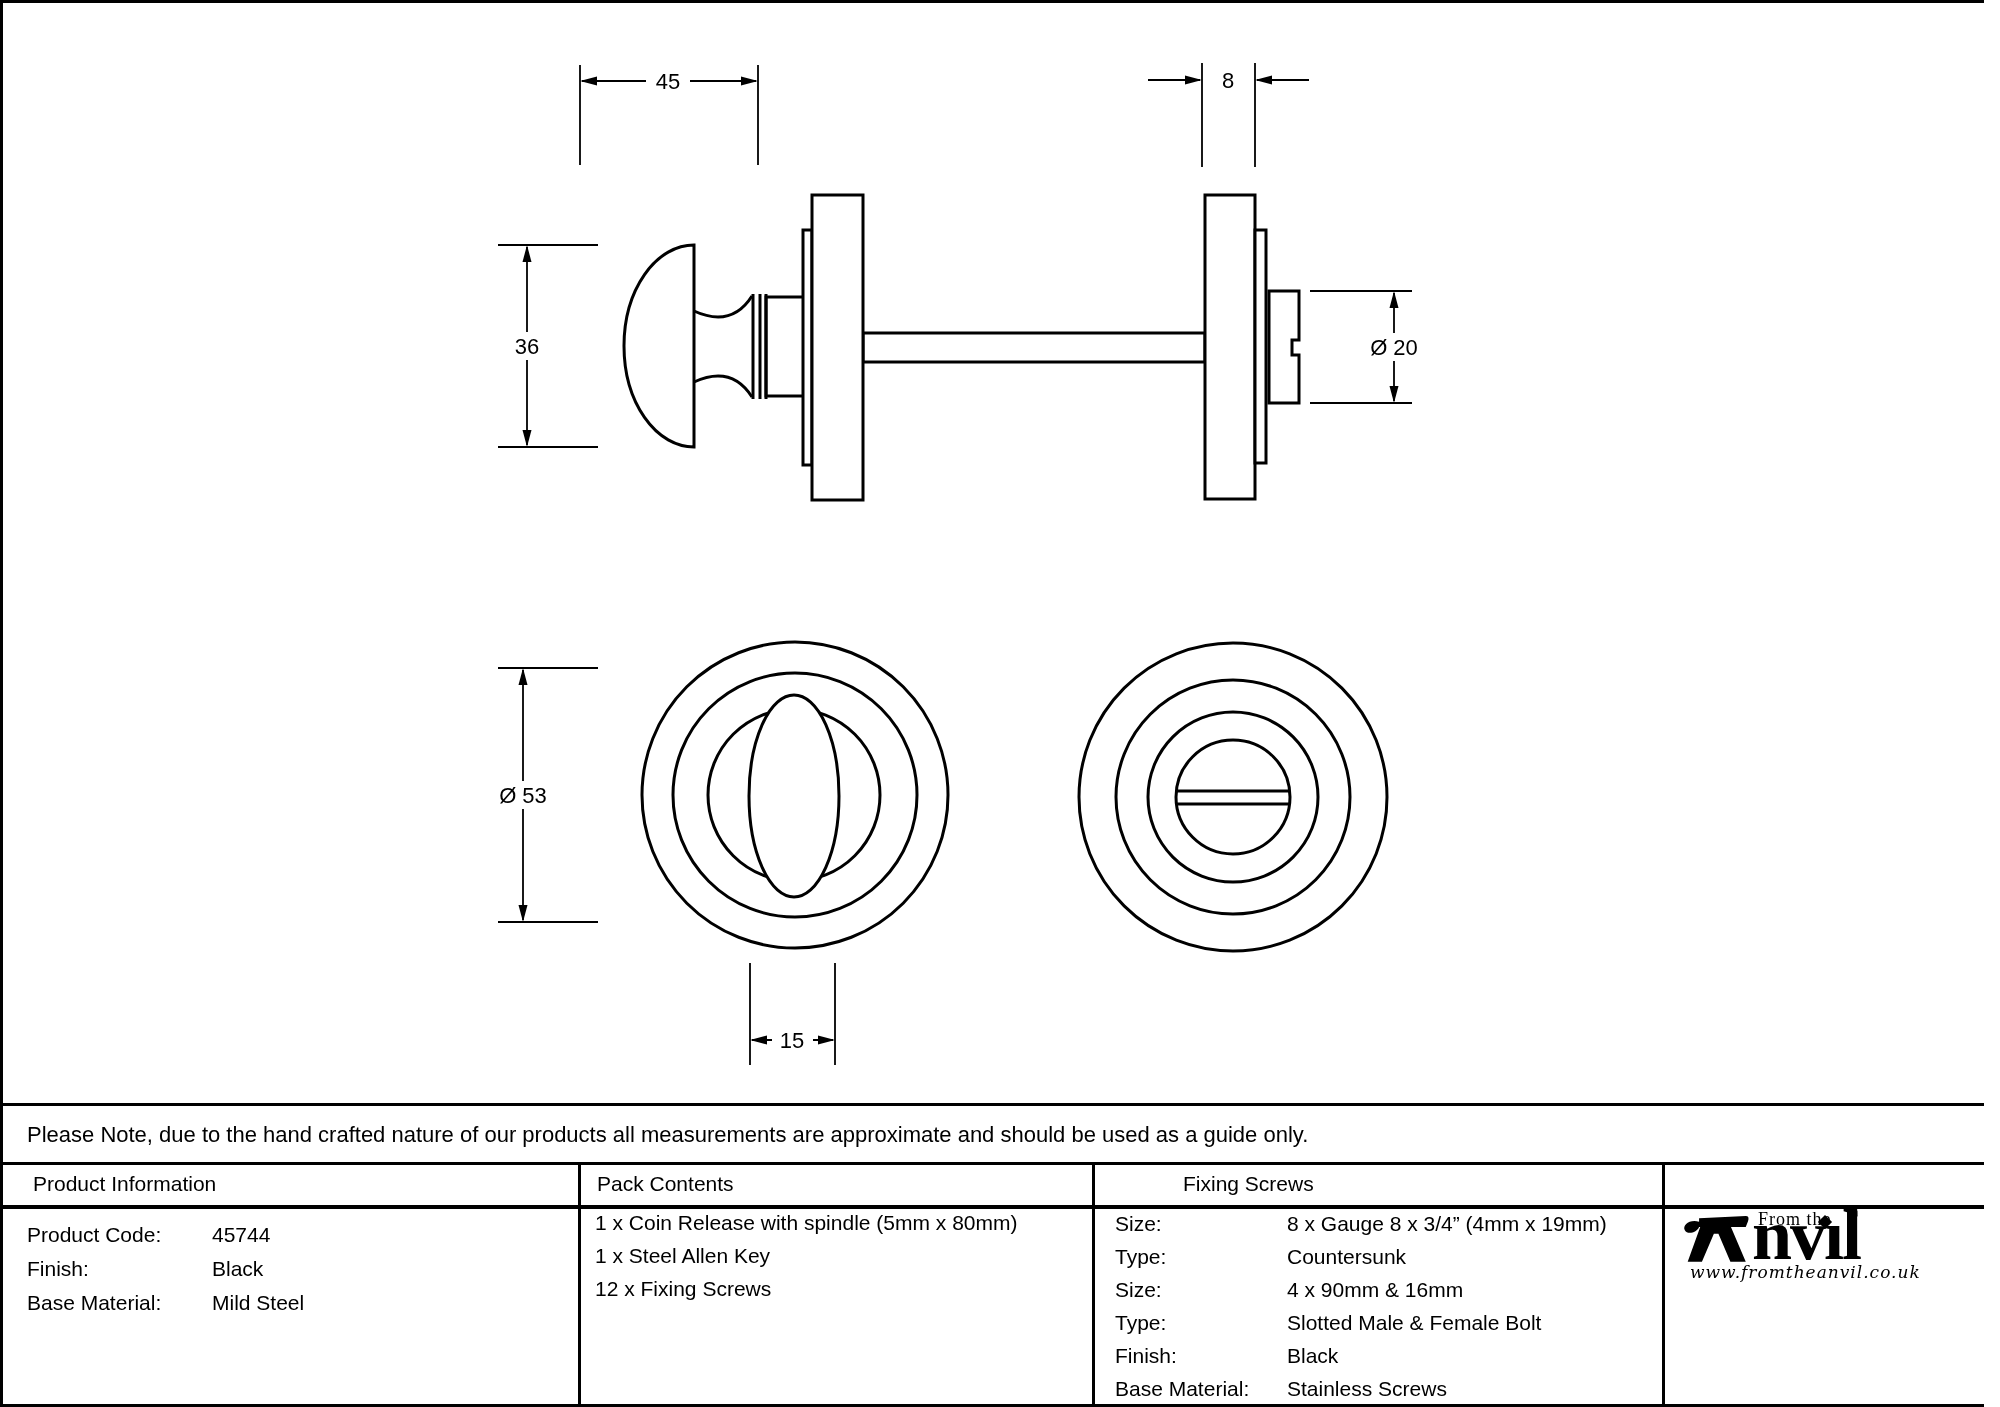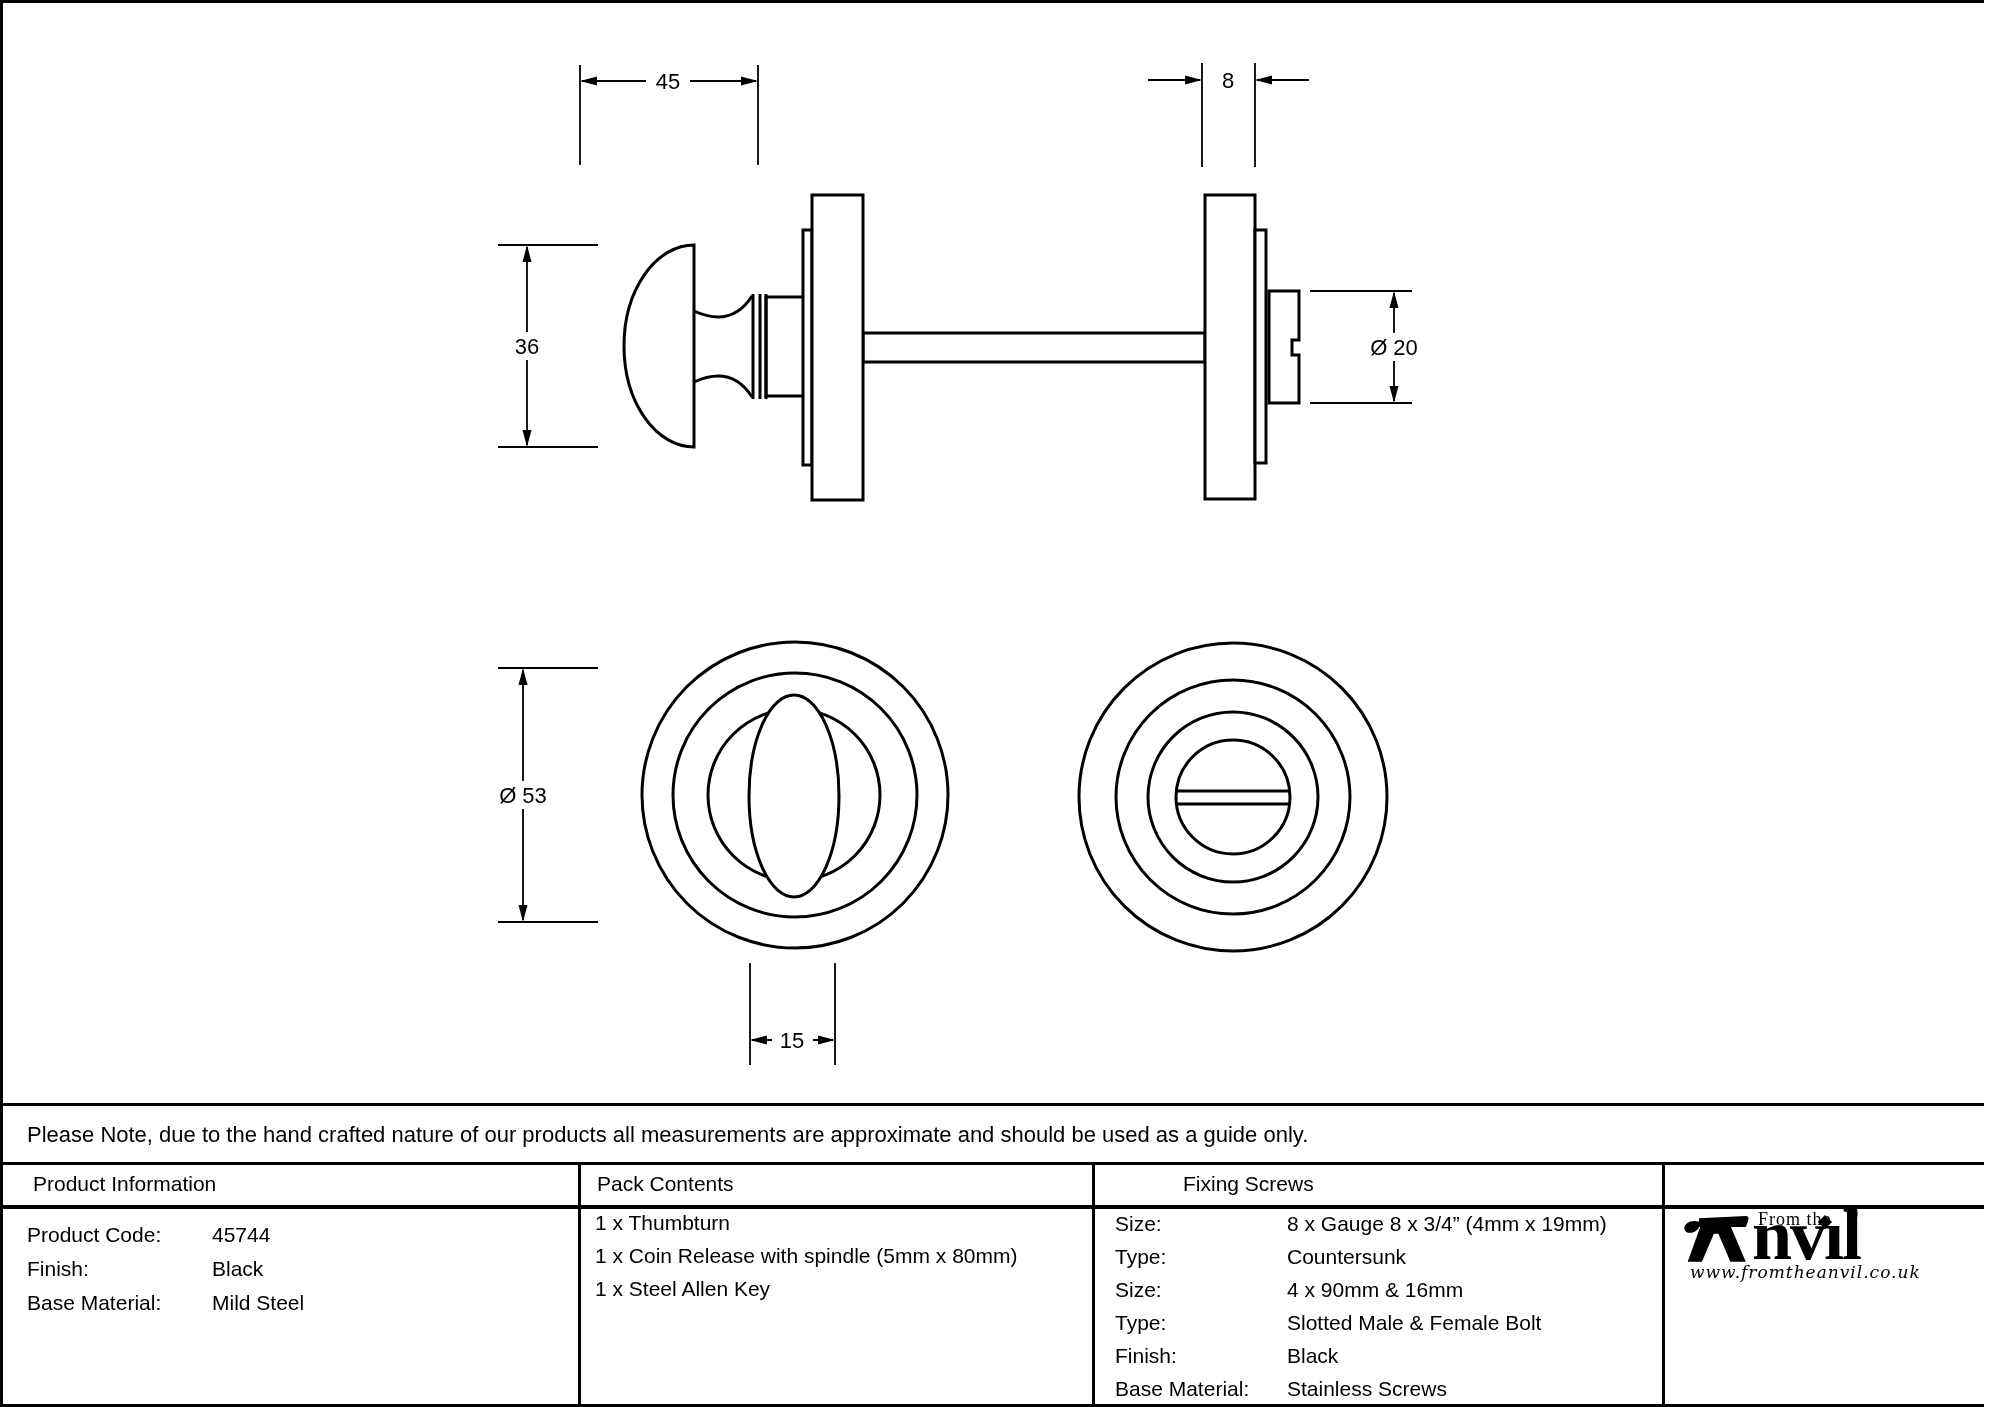--- a/index.html
+++ b/index.html
@@ -178,23 +178,23 @@
       <span class="lbl">Finish:</span>
       <span class="val">Black</span>
     </div>
     <div class="rowline">
       <span class="lbl">Base Material:</span>
       <span class="val">Mild Steel</span>
     </div>
   </div>
 
   <div class="col" id="col-pack">
-    <div class="rowline">1 x Thumbturn</div>
     <div class="rowline">1 x Coin Release with spindle (5mm x 80mm)</div>
     <div class="rowline">1 x Steel Allen Key</div>
+    <div class="rowline">12 x Fixing Screws</div>
   </div>
 
   <div class="col" id="col-fixing">
     <div class="rowline">
       <span class="lbl">Size:</span>
       <span class="val">8 x Gauge 8 x 3/4” (4mm x 19mm)</span>
     </div>
     <div class="rowline">
       <span class="lbl">Type:</span>
       <span class="val">Countersunk</span>

